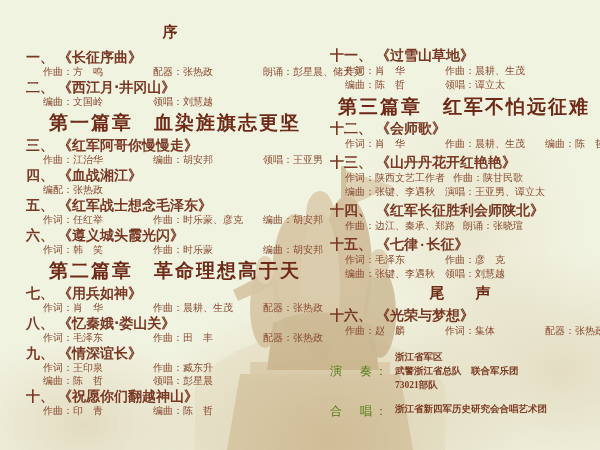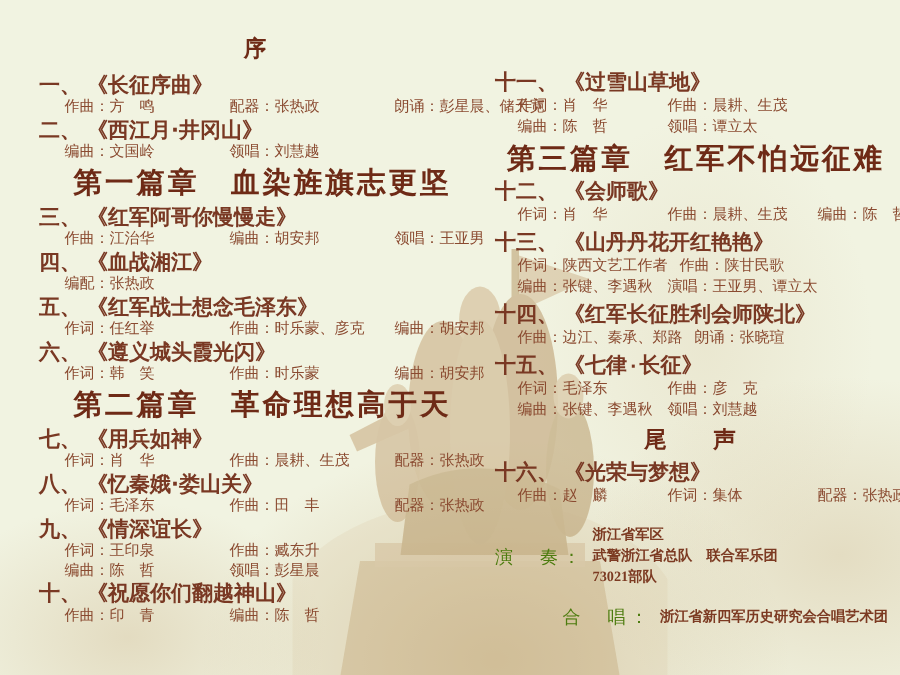--- a/index.html
+++ b/index.html
@@ -38,21 +38,21 @@
   .no{margin-right:4px;}
   .credits{display:flex;gap:10px;padding-left:17px;font-size:10px;line-height:13px;white-space:nowrap;color:#8a4a30;}
   #right-col .credits{padding-left:15px;line-height:14px;gap:8px;}
   .seg{min-width:100px;}
   #right-col .seg{min-width:92px;}
   .seg:last-child{min-width:0;}
   .footer{position:absolute;left:330px;top:350px;width:268px;z-index:2;}
   .perf{display:flex;align-items:center;gap:5px;}
   .flabel{font-size:12px;font-weight:normal;letter-spacing:3px;color:#4d7c0f;white-space:nowrap;}
   .units{font-size:9.5px;line-height:14px;font-weight:bold;color:#7c3a22;white-space:nowrap;font-family:Liberation Serif, serif;}
-  .chorus{display:flex;align-items:center;gap:5px;margin-top:11px;margin-left:45px;}
+  .chorus{display:flex;align-items:flex-start;gap:5px;margin-top:11px;}
   .chorus-unit{font-size:9.5px;font-weight:bold;color:#7c3a22;white-space:nowrap;}
 </style>
 </head>
 <body>
 
 <div class="stage">
   <div class="washes"></div>
 
   <svg class="statue" width="250" height="332" viewBox="0 0 250 332">
     <ellipse cx="125" cy="300" rx="135" ry="85" fill="#d8c49e" opacity="0.35"></ellipse>

